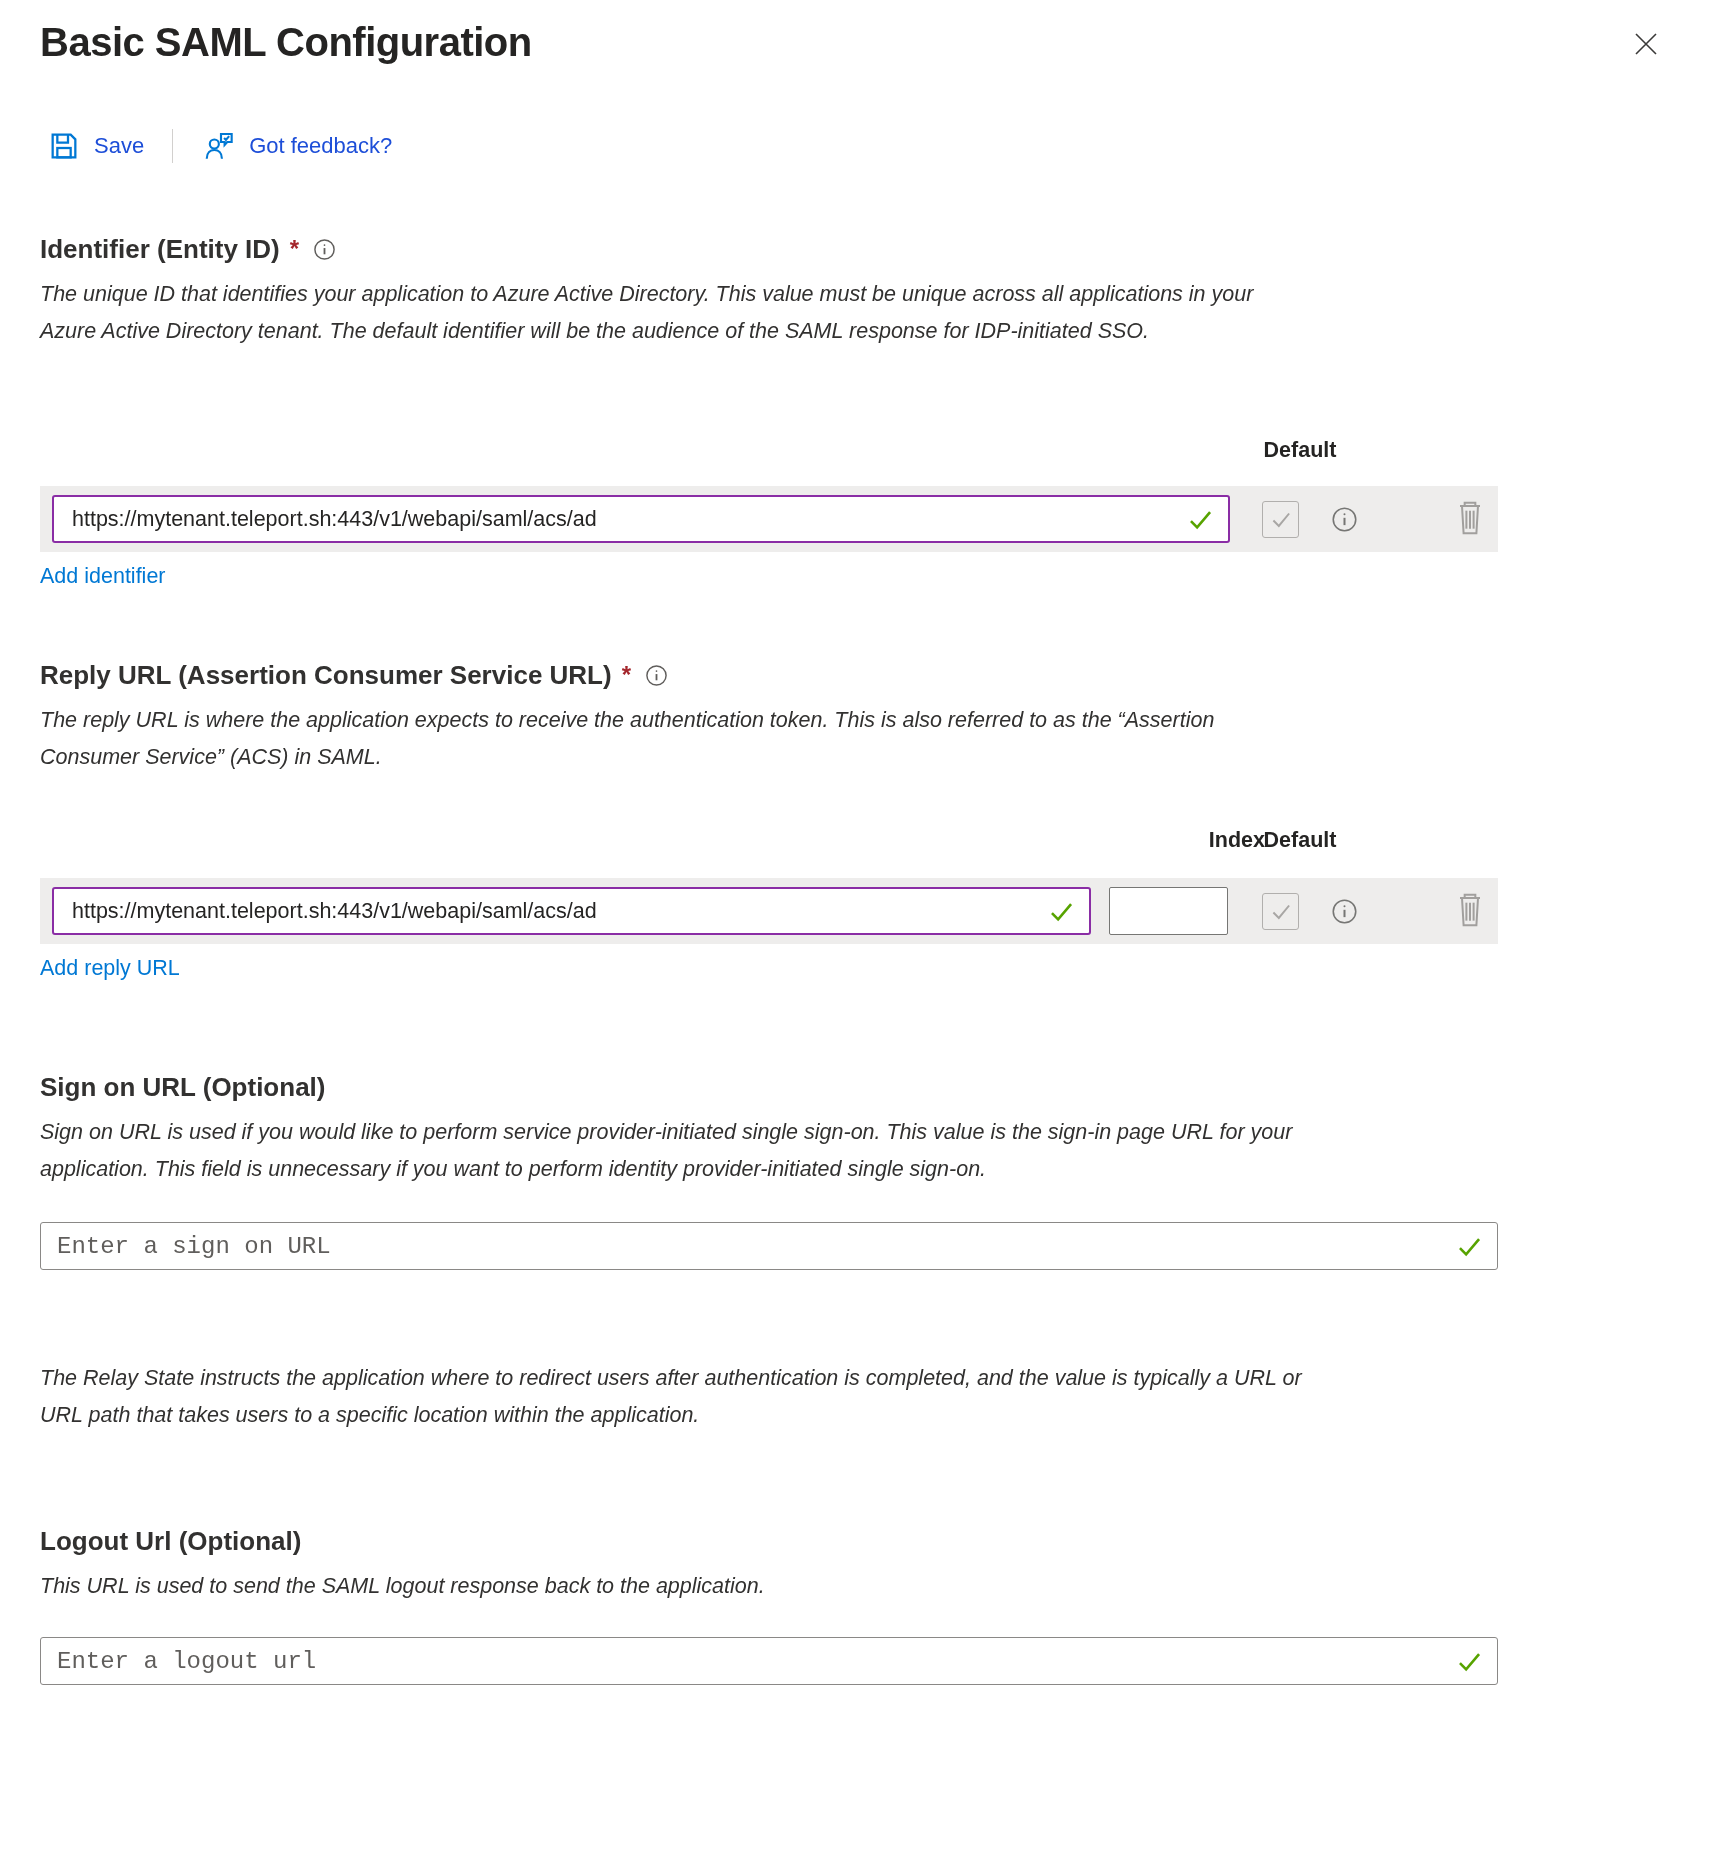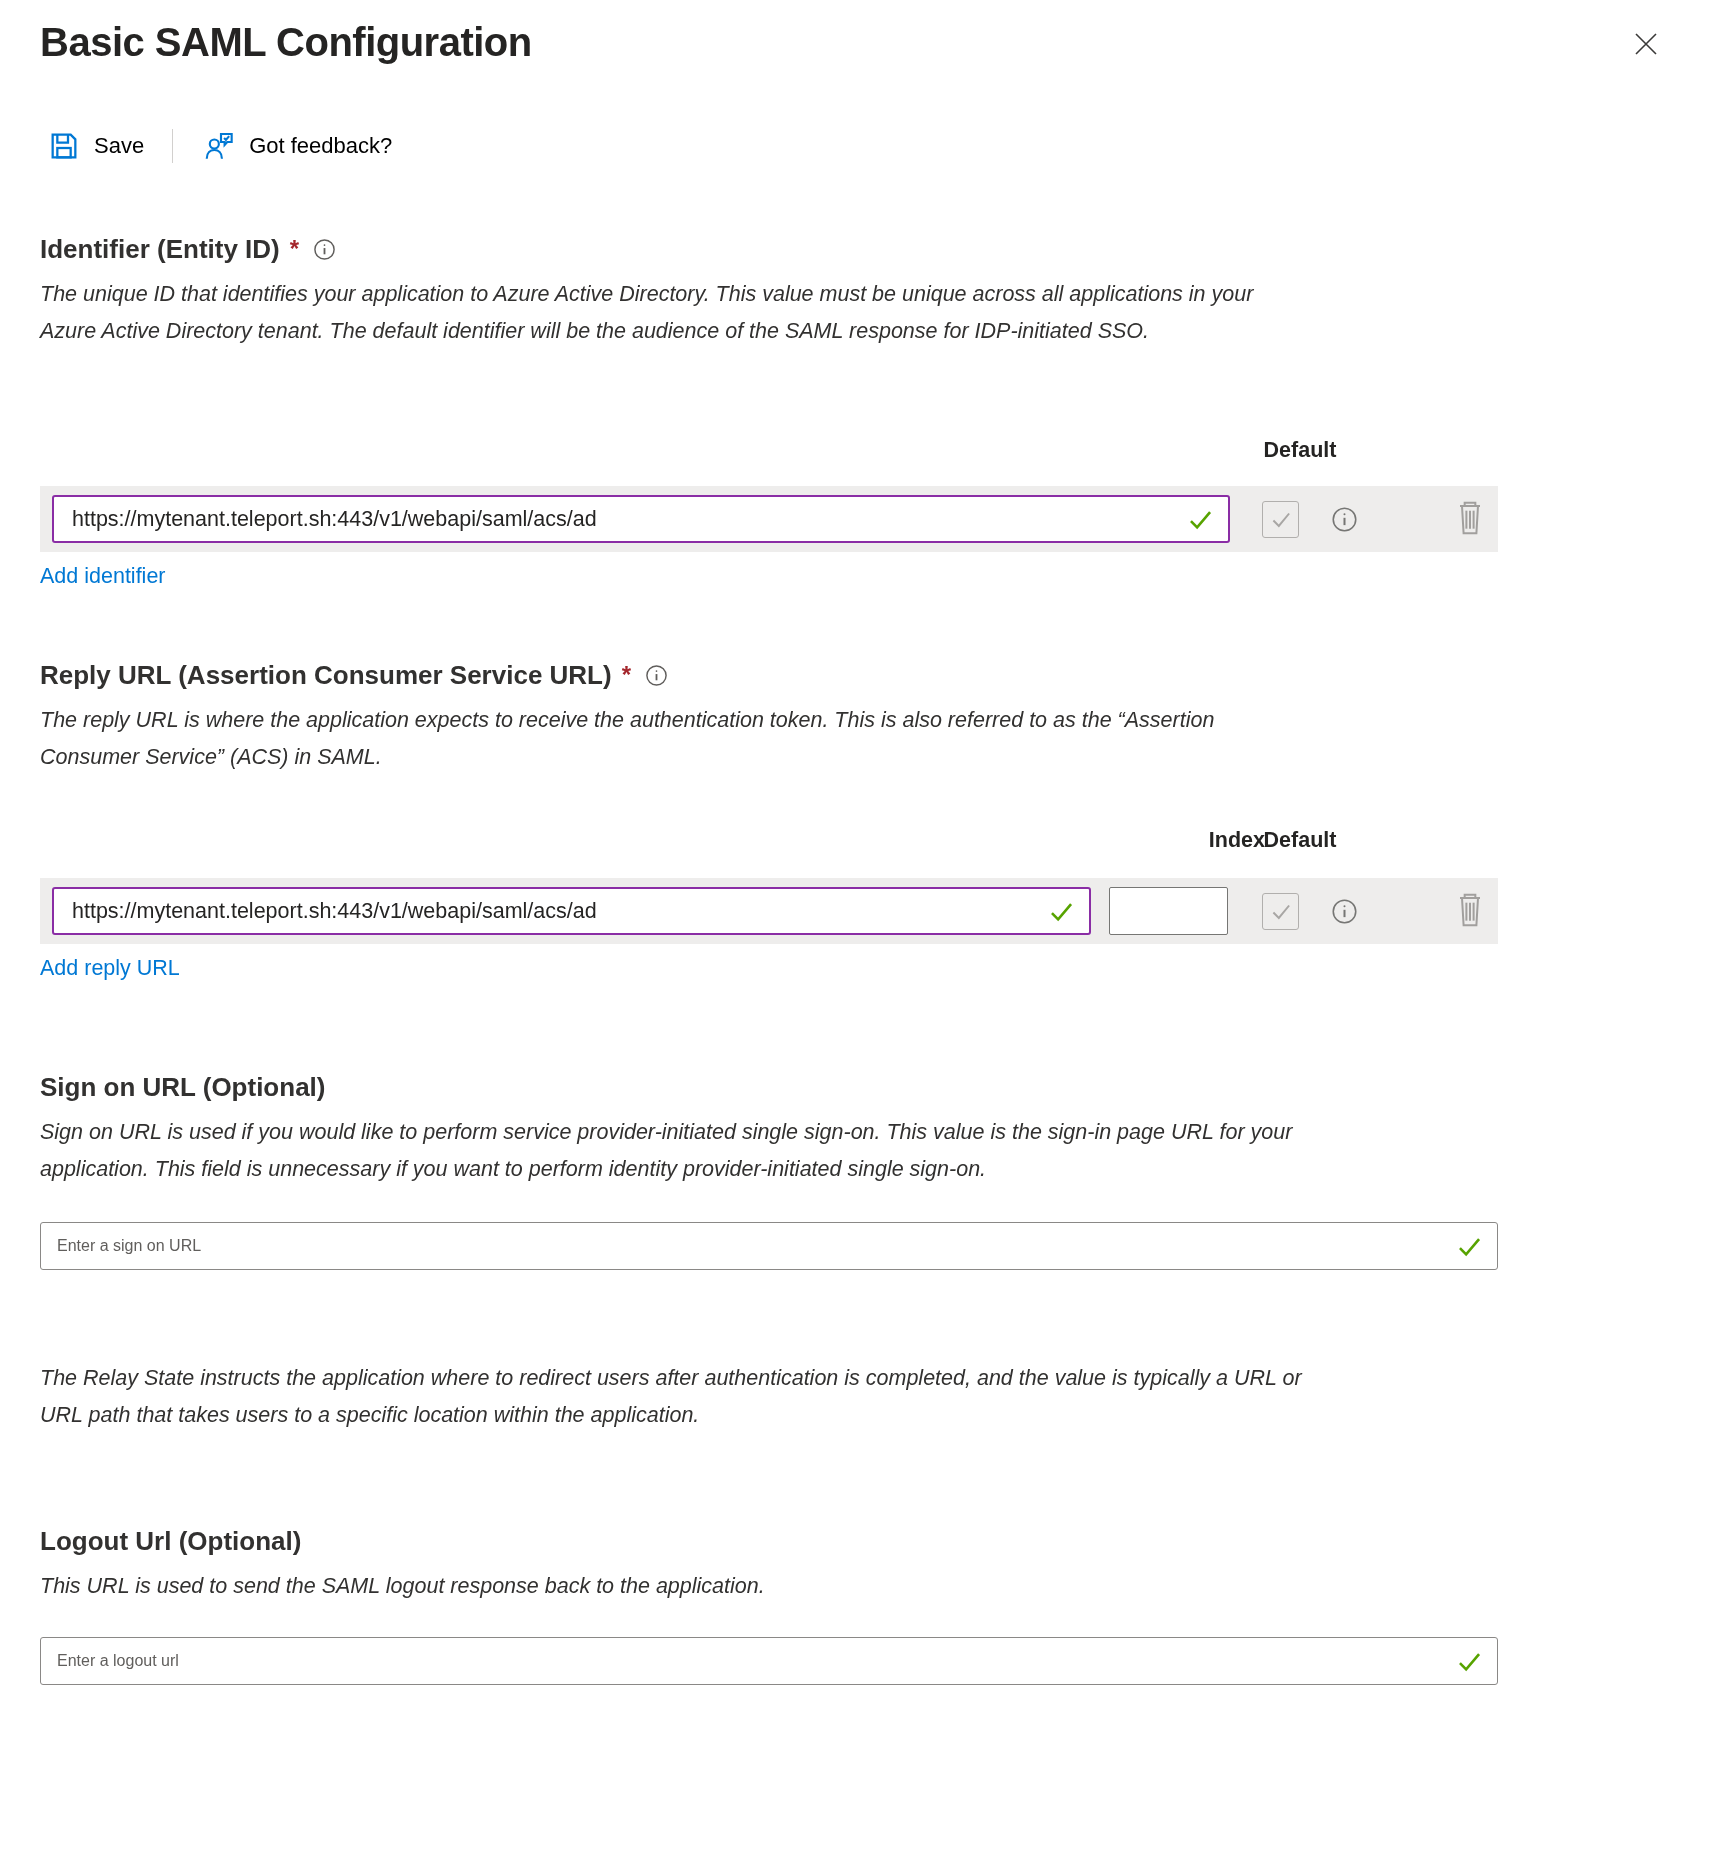--- a/index.html
+++ b/index.html
@@ -41,21 +41,21 @@
     align-items: center;
   }
   .toolbar-btn {
     display: flex;
     align-items: center;
     gap: 14px;
     background: none;
     border: none;
     font-family: inherit;
     font-size: 22px;
-    color: #000000;
+    color: #1d4ed8;
     cursor: pointer;
     padding: 6px 10px 6px 8px;
   }
   .toolbar-divider {
     width: 1px;
     height: 34px;
     background: #d2d0ce;
     margin: 0 22px 0 18px;
   }
 
@@ -212,22 +212,22 @@
     align-items: center;
   }
   .plain-input.relay { margin-top: 38px; }
   .plain-input.logout { margin-top: 32px; }
   .plain-input input {
     flex: 1;
     height: 100%;
     border: none;
     outline: none;
     background: transparent;
-    font-family: Liberation Sans, sans-serif;
-    font-size: 16px;
+    font-family: Liberation Mono, monospace;
+    font-size: 24px;
     color: #252423;
     padding: 0 14px 0 16px;
   }
   .plain-input input::placeholder { color: #605e5c; opacity: 1; font-style: normal; }
 </style>
 </head>
 <body>
 
 <h1 class="panel-title">Basic SAML Configuration</h1>
 

